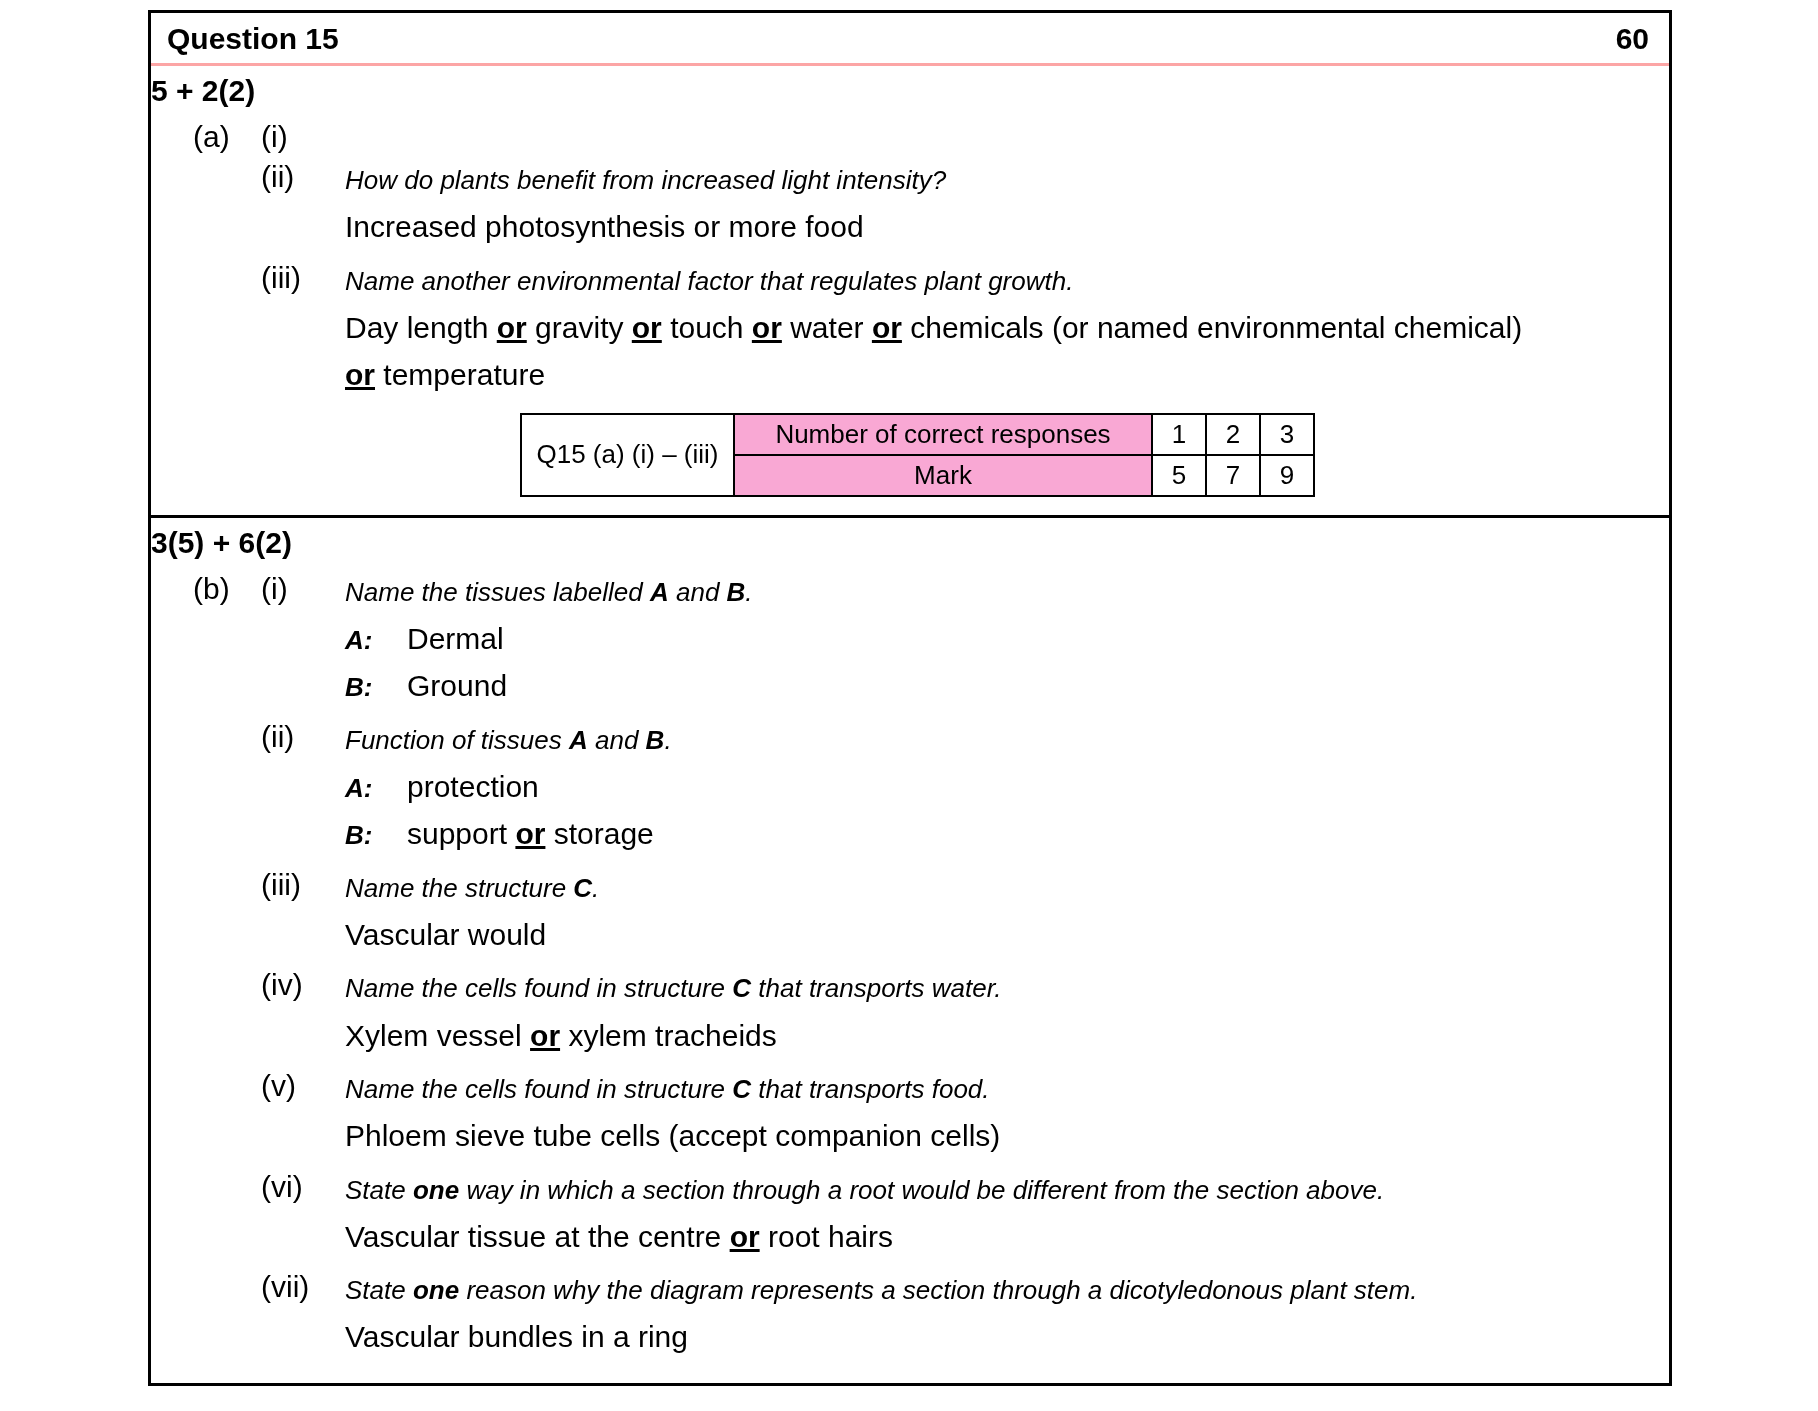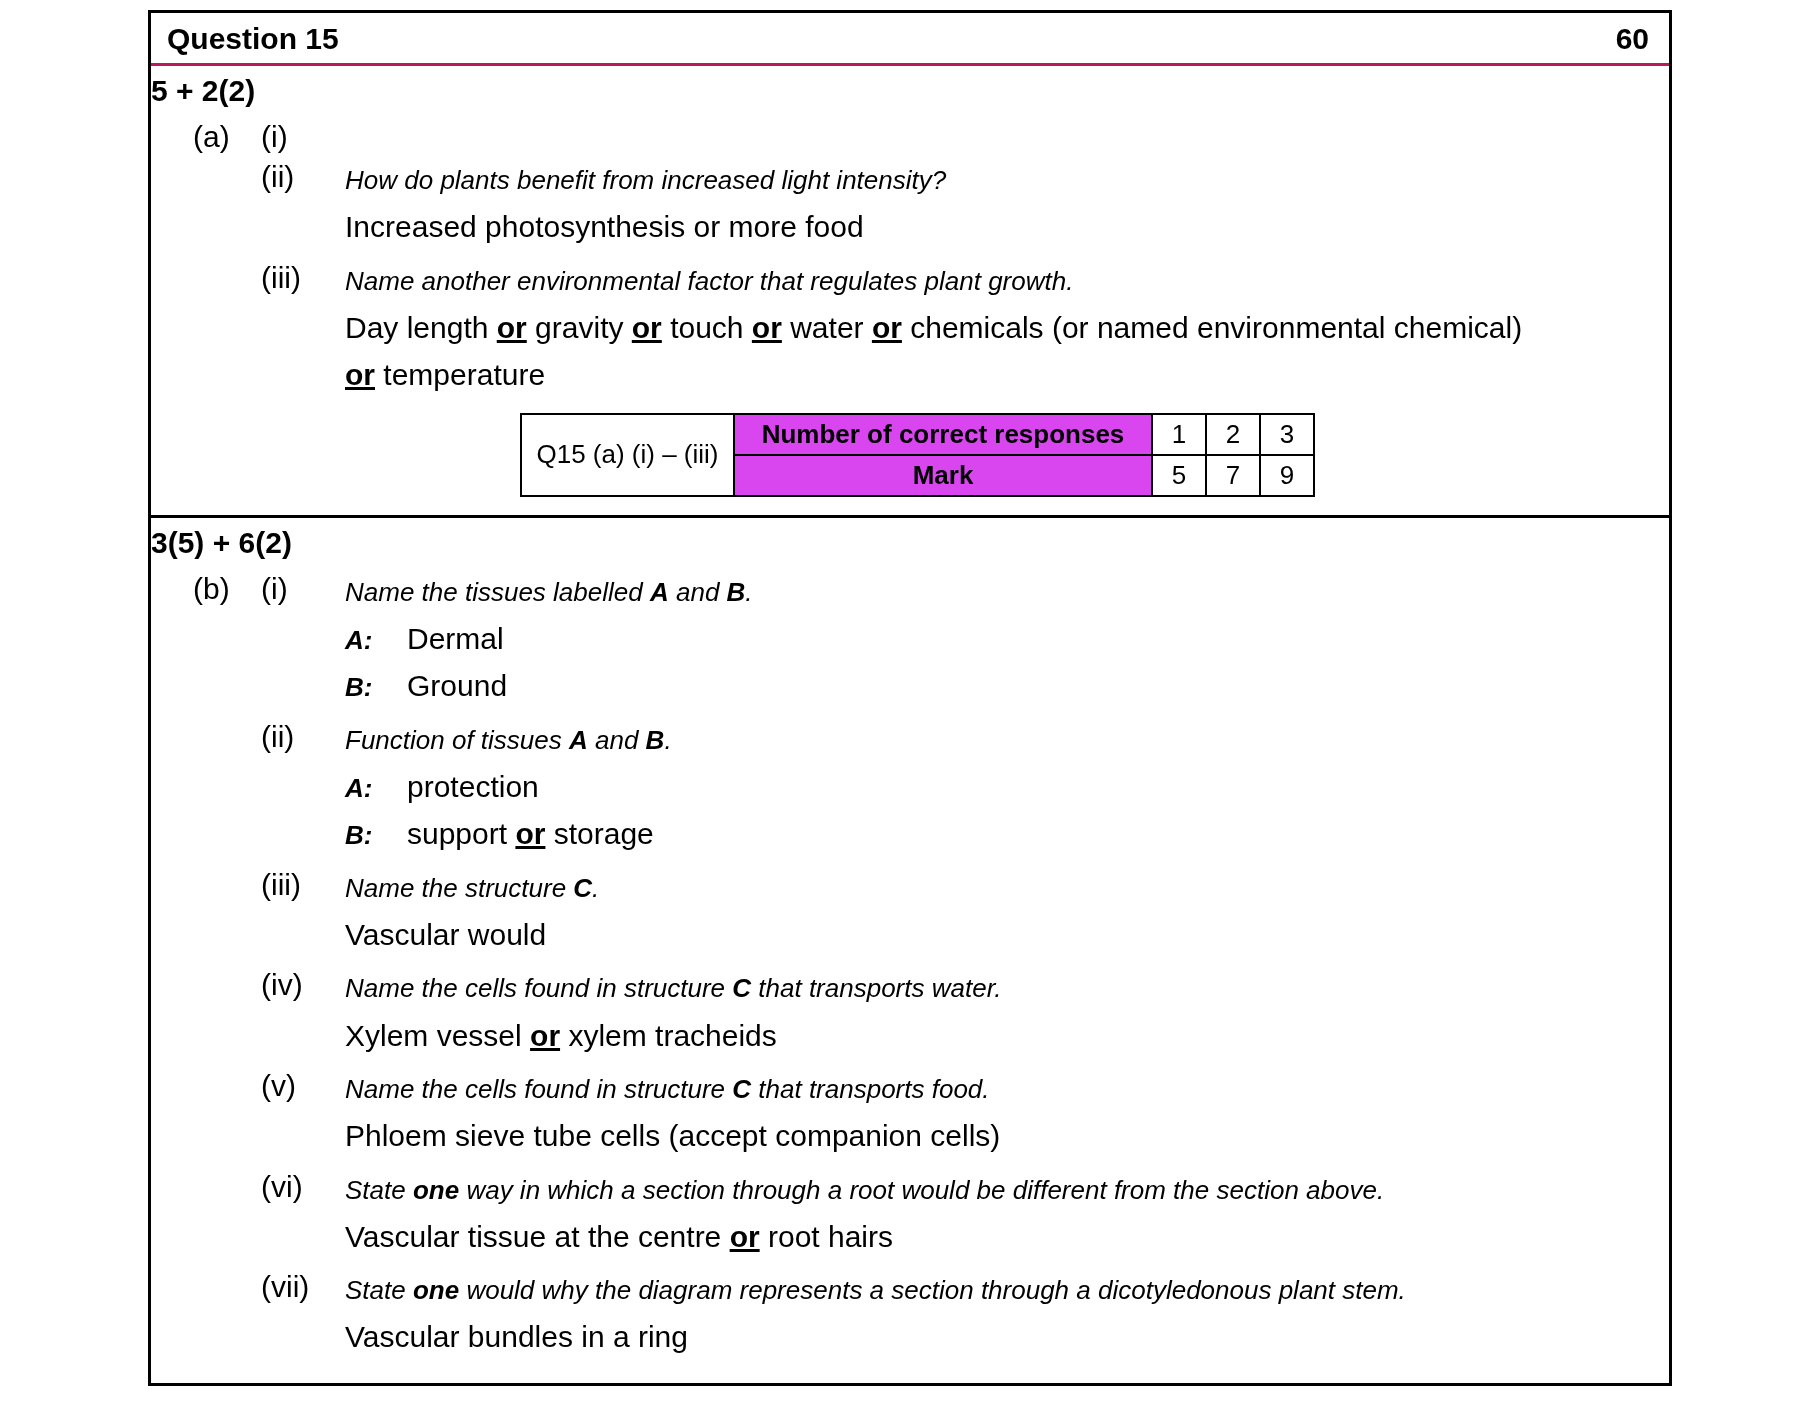--- a/index.html
+++ b/index.html
@@ -15,21 +15,21 @@
     left:148px; top:10px;
     width:1524px;
     border:3px solid #000;
     background:#fff;
   }
   .doc-header {
     display:flex;
     justify-content:space-between;
     align-items:center;
     padding:9px 20px 7px 16px;
-    border-bottom:3px solid #be185d;
+    border-bottom:3px solid #fca5a5;
     font-size:30px;
     font-weight:bold;
   }
   .section { padding:0 0 14px 0; }
   .section-a { border-bottom:3px solid #000; }
   .marks-line {
     text-align:left;
     font-weight:bold;
     font-size:30px;
     padding:8px 20px 10px 0;
@@ -66,21 +66,21 @@
   }
   .mark-table td {
     border:2px solid #000;
     text-align:center;
     padding:3px 6px;
     height:41px;
     font-size:26px;
     background:#fff;
   }
   .mark-table td.t-label { font-size:26px; }
-  .mark-table td.t-head  { font-weight:bold; background:#d946ef; }
+  .mark-table td.t-head  { font-weight:normal; background:#f9a8d4; }
   .table-a { margin-left:369px; margin-bottom:4px; }
   .table-a td.t-label { width:213px; }
   .table-a td.t-head  { width:418px; }
   .table-a td.t-num   { width:54px; }
 </style>
 </head>
 <body>
 
 <div class="doc">
 
@@ -199,20 +199,20 @@
       <div class="col-content">
         <div class="question"><span>State </span><span class="b">one</span><span> way in which a section through a root would be different from the section above.</span></div>
         <div class="answer"><span>Vascular tissue at the centre </span><span class="b u">or</span><span> root hairs</span></div>
       </div>
     </div>
 
     <div class="qa">
       <div class="col-part"></div>
       <div class="col-num">(vii)</div>
       <div class="col-content">
-        <div class="question"><span>State </span><span class="b">one</span><span> would why the diagram represents a section through a dicotyledonous plant stem.</span></div>
+        <div class="question"><span>State </span><span class="b">one</span><span> reason why the diagram represents a section through a dicotyledonous plant stem.</span></div>
         <div class="answer"><span>Vascular bundles in a ring</span></div>
       </div>
     </div>
 
   </div>
 
 </div>
 
 </body></html>

